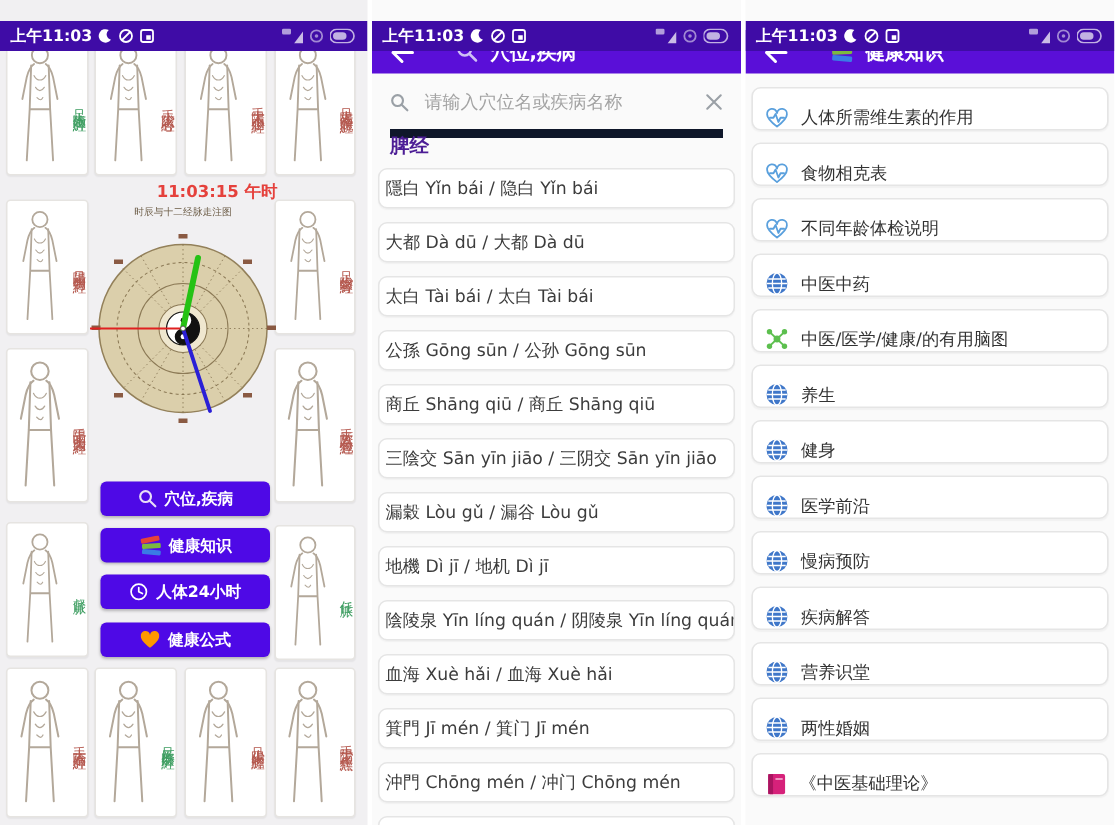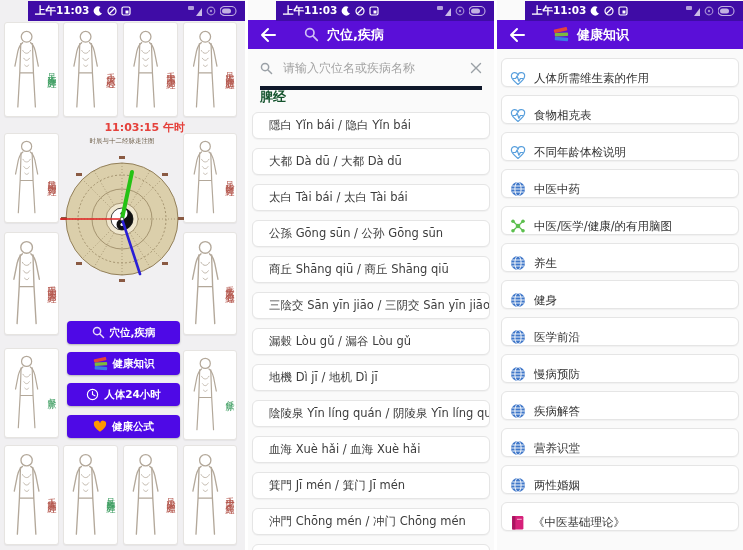--- a/index.html
+++ b/index.html
@@ -8,23 +8,23 @@
     font-family:"DejaVu Sans","Liberation Sans",sans-serif;
     display:flex;gap:3px;overflow:hidden;
   }
   .screen{position:relative;height:550px;overflow:hidden;background:#fafafa;flex:0 0 auto;}
   #screen-left{width:245px;background:#f1f0f2;}
   #screen-mid{width:246px;}
   #screen-right{width:246px;}
 
   
   .statusbar{
-    position:absolute;top:1px;left:0;right:0;height:20px;background:#3f0ca6;
+    position:absolute;top:14px;left:0;right:0;height:20px;background:#3f0ca6;
     color:#fff;display:flex;align-items:center;padding:0 7px;box-sizing:border-box;
-    font-size:10.5px;font-weight:bold;z-index:5;margin-left:28px;
+    font-size:10.5px;font-weight:bold;z-index:5;
   }
   .statusbar .sb-left{display:flex;align-items:center;gap:4px;}
   .statusbar .sb-right{margin-left:auto;display:flex;align-items:center;gap:4px;opacity:.85;}
   .sb-ic{display:block;}
 
   
   .appbar{
     position:absolute;top:20px;left:0;right:0;height:29px;background:#5a0fd8;
     display:flex;align-items:center;padding:0 10px;box-sizing:border-box;color:#fff;z-index:4;
   }
@@ -67,36 +67,36 @@
   .home-btn{
     position:absolute;left:67px;width:113px;height:23px;background:#4e09e6;border-radius:4px;
     display:flex;align-items:center;justify-content:center;gap:5px;color:#fff;
     font-size:10.5px;font-weight:bold;cursor:pointer;box-shadow:0 1px 2px rgba(0,0,0,.25);
   }
   .b1{top:301px;} .b2{top:332px;} .b3{top:363px;} .b4{top:395px;}
 
   
   .search-wrap{
     position:absolute;top:56px;left:12px;right:12px;height:24px;
-    display:flex;align-items:center;gap:8px;border-bottom:4px solid #0f172a;
+    display:flex;align-items:center;gap:8px;border-bottom:6px solid #0f172a;
     padding-bottom:6px;
   }
   .search-wrap input{
     flex:1;border:none;outline:none;background:transparent;font-size:12px;color:#555;
     font-family:inherit;
   }
   .search-wrap input::placeholder{color:#a3a3a3;}
   .section-label{
-    position:absolute;top:88px;left:12px;font-size:13px;font-weight:bold;color:#14532d;
+    position:absolute;top:88px;left:12px;font-size:13px;font-weight:bold;color:#4c1d95;
   }
   .alist{position:absolute;top:112px;left:4px;right:4px;}
   .acard{
     height:25px;line-height:25px;margin-bottom:9px;background:#fff;border:1px solid #e5e5e5;
     border-radius:6px;box-shadow:0 1px 1px rgba(0,0,0,.04);
-    font-size:11.5px;color:#3c3c3c;padding:0 16px;white-space:nowrap;overflow:hidden;cursor:pointer;
+    font-size:11.5px;color:#3c3c3c;padding:0 4px;white-space:nowrap;overflow:hidden;cursor:pointer;
   }
 
   
   .klist{position:absolute;top:58px;left:4px;right:4px;}
   .kcard{
     height:27px;margin-bottom:8px;background:#fff;border:1px solid #e5e5e5;border-radius:6px;
     box-shadow:0 1px 1px rgba(0,0,0,.04);display:flex;align-items:flex-end;gap:8px;
     font-size:11.5px;color:#333;padding:0 8px;cursor:pointer;white-space:nowrap;overflow:hidden;
   }
   .kicon{flex:0 0 auto;}

